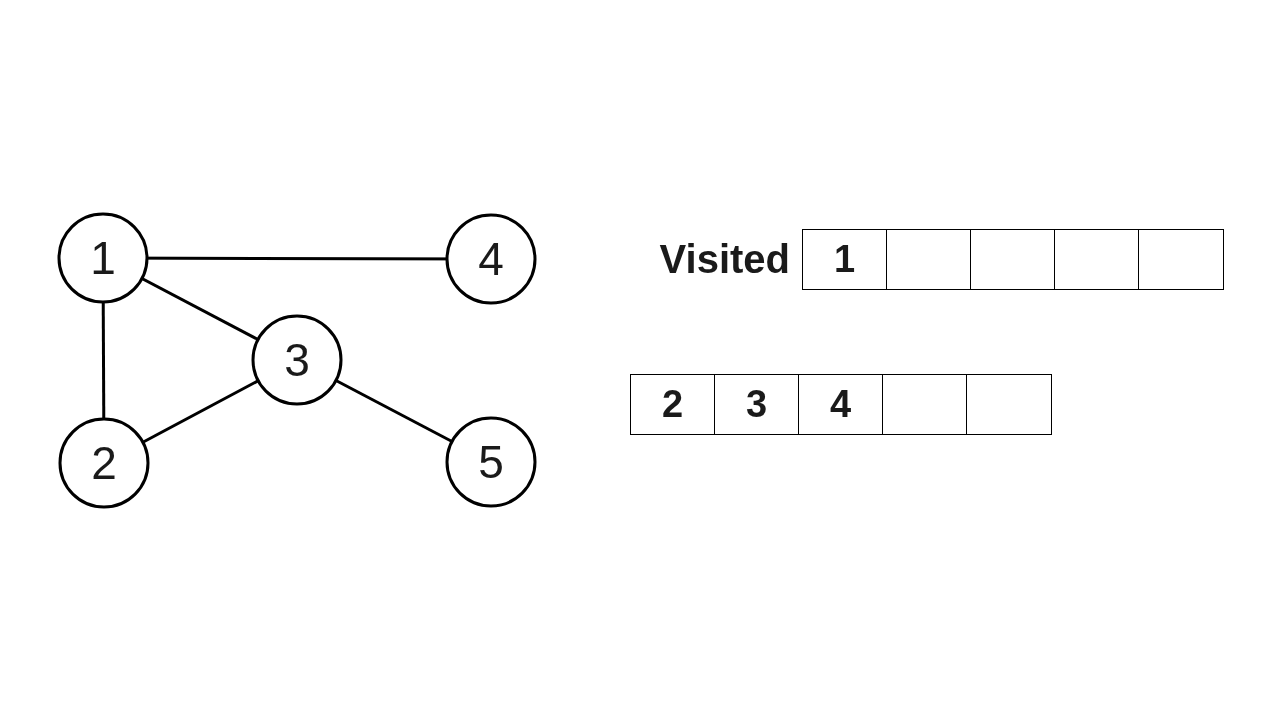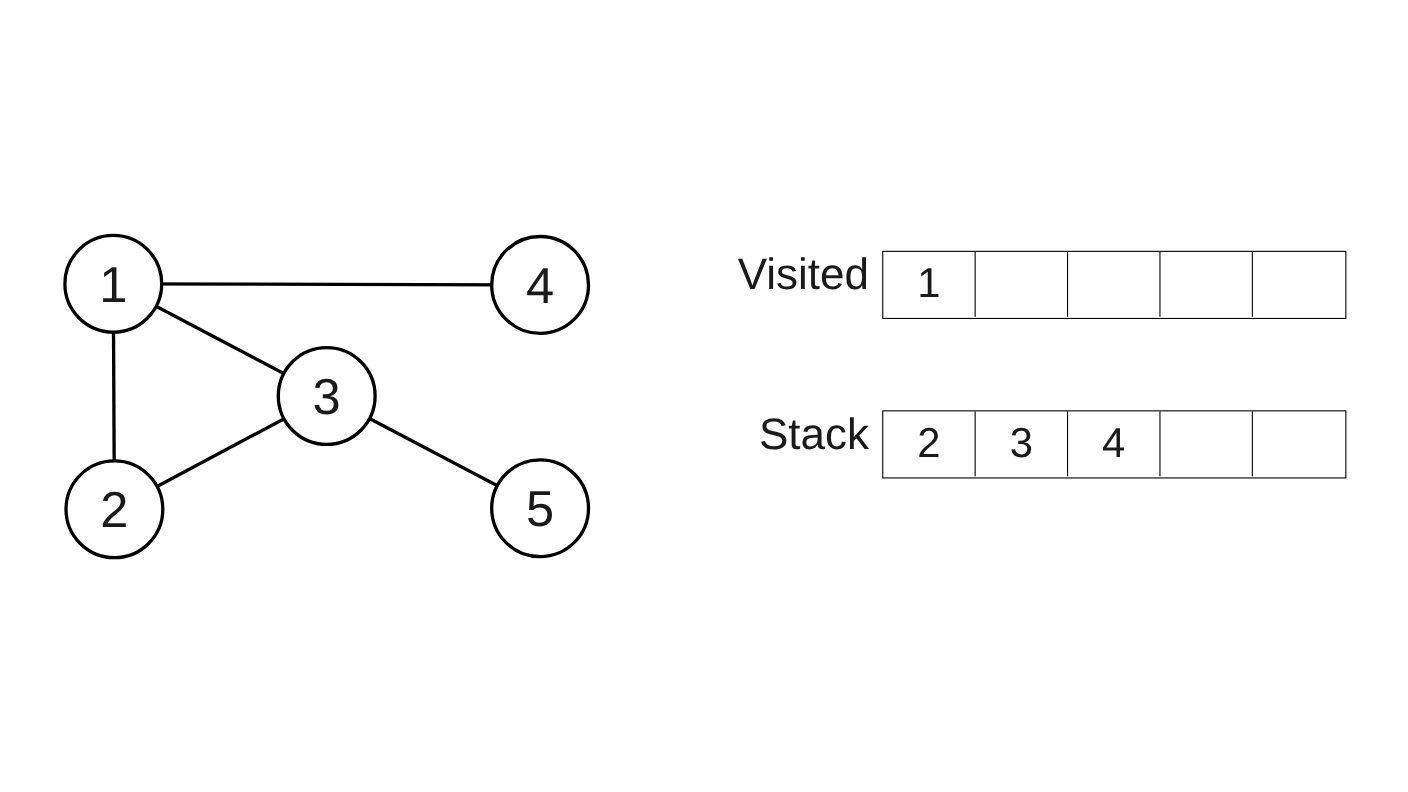--- a/index.html
+++ b/index.html
@@ -16,21 +16,23 @@
     overflow: hidden;
   }
   #graph-svg {
     position: absolute;
     left: 0;
     top: 0;
   }
   .array-row {
     position: absolute;
     display: flex;
+    align-items: center;
     height: 62px;
+    font-weight: bold;
   }
   #visited-row { left: 630px; top: 228px; }
   #stack-row   { left: 630px; top: 373px; }
   .array-label {
     width: 160px;
     margin-right: 12px;
     text-align: right;
     font-size: 40px;
     color: #1a1a1a;
     white-space: nowrap;
@@ -81,21 +83,20 @@
     <div class="array-table">
       <div class="array-cell">1</div>
       <div class="array-cell"></div>
       <div class="array-cell"></div>
       <div class="array-cell"></div>
       <div class="array-cell"></div>
     </div>
   </div>
 
   <div class="array-row" id="stack-row">
-    <div class="array-label">Stack</div>
     <div class="array-table">
       <div class="array-cell">2</div>
       <div class="array-cell">3</div>
       <div class="array-cell">4</div>
       <div class="array-cell"></div>
       <div class="array-cell"></div>
     </div>
   </div>
 
 </div>

